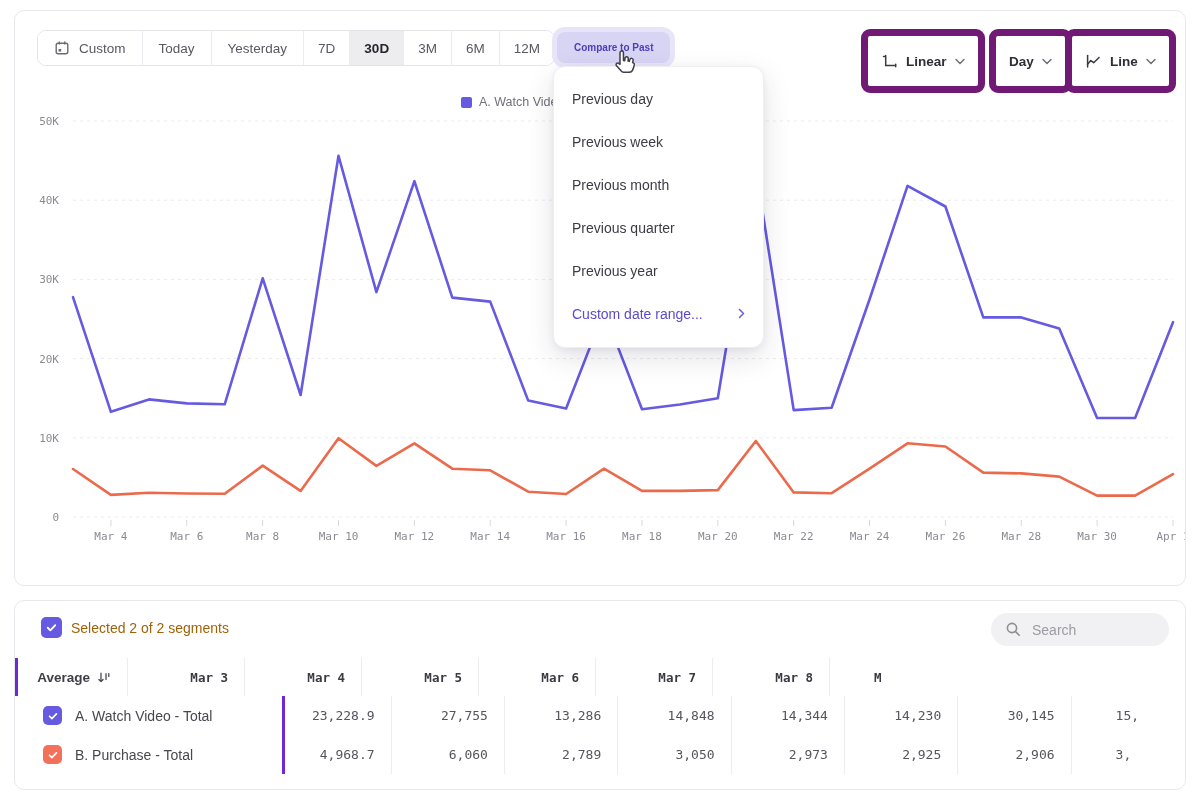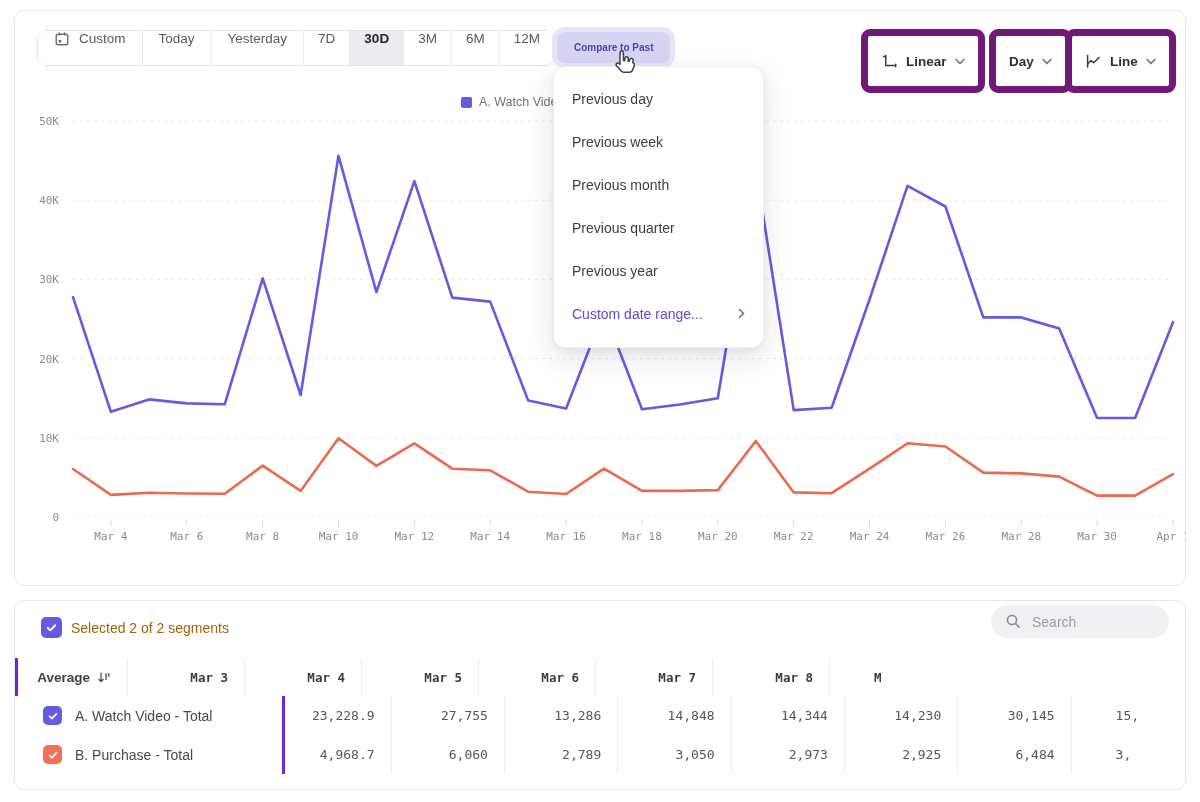--- a/index.html
+++ b/index.html
@@ -7,21 +7,21 @@
     width:1200px;height:802px;position:relative;overflow:hidden;
     background:#ffffff;font-family:"Liberation Sans",sans-serif;
   }
   .card{position:absolute;background:#fff;border:1px solid #e8e8ec;border-radius:10px;overflow:hidden}
   #chart-card{left:14px;top:10px;width:1170px;height:574px}
   #table-card{left:14px;top:600px;width:1170px;height:188px}
 
   
   .seg{position:absolute;left:22px;top:19px;height:34px;display:flex;align-items:stretch;
        border:1px solid #e5e5e9;border-radius:9px;overflow:hidden;background:#fff}
-  .seg-item{display:flex;align-items:flex-start;gap:9px;padding:0 16px;font-size:13.5px;color:#585862;
+  .seg-item{display:flex;align-items:center;gap:9px;padding:0 16px;font-size:13.5px;color:#585862;
        border-right:1px solid #ececf0;cursor:pointer;background:#fff;white-space:nowrap}
   .seg-item:last-child{border-right:none}
   .seg-item.narrow{padding:0 14px}
   .seg-item.active{background:#ededf0;color:#26262e;font-weight:bold}
   .ico{display:inline-flex;align-items:center;justify-content:center}
 
   .compare-btn{position:absolute;left:542px;top:21px;height:31px;padding:0 17px;border:none;
        background:#d8d4f4;color:#4c40ba;font-weight:bold;font-size:10px;border-radius:8px;
        box-shadow:0 0 0 5px #e9e5f9;display:flex;align-items:center;cursor:pointer;
        font-family:"Liberation Sans",sans-serif}
@@ -43,21 +43,21 @@
        border:1px solid #efeff2;border-radius:12px;z-index:50;
        box-shadow:0 10px 28px rgba(40,40,70,.13),0 2px 6px rgba(40,40,70,.06)}
   .menu-item{height:43px;display:flex;align-items:center;padding:0 18px;font-size:14px;color:#3c3c45;cursor:pointer}
   .menu-item.custom{color:#5a4ccc;justify-content:space-between}
   #cursor{position:absolute;left:610px;top:49px;z-index:60;pointer-events:none}
 
   
   .segbar-check{position:absolute;left:26px;top:16px;width:21px;height:21px;border-radius:5px;
        display:flex;align-items:center;justify-content:center;cursor:pointer}
   .segbar-label{position:absolute;left:56px;top:19px;font-size:14px;color:#a16207}
-  .search{position:absolute;right:16px;top:4px;width:178px;height:33px;background:#f1f1f3;border-radius:17px;
+  .search{position:absolute;right:16px;top:12px;width:178px;height:33px;background:#f1f1f3;border-radius:17px;
        display:flex;align-items:center;gap:10px;padding:0 14px;box-sizing:border-box;cursor:text}
   .search-placeholder{color:#9b9ba3;font-size:14px}
 
   .table{position:absolute;left:0;top:57px;right:0}
   .trow{display:flex;height:39px;align-items:center}
   .trow.thead{height:38px}
   .c-event{width:276px;display:flex;align-items:center;gap:13px;padding-left:28px;box-sizing:border-box;height:100%}
   .c-avg{width:112px;border-left:3px solid #6d28d9}
   .c-date{width:117px;border-left:1px solid #ededf0}
   .c-num{display:flex;align-items:center;justify-content:flex-end;padding-right:16px;box-sizing:border-box;height:100%;
@@ -275,21 +275,21 @@
           </span>
         </span>
         <span class="row-label">B. Purchase - Total</span>
       </div>
       <div class="c-avg c-num">4,968.7</div>
       <div class="c-date c-num">6,060</div>
       <div class="c-date c-num">2,789</div>
       <div class="c-date c-num">3,050</div>
       <div class="c-date c-num">2,973</div>
       <div class="c-date c-num">2,925</div>
-      <div class="c-date c-num">6,484</div>
+      <div class="c-date c-num">2,906</div>
       <div class="c-date c-num last">3,</div>
     </div>
   </div>
 </section>
 
 <div id="compare-menu">
   <div class="menu-item">Previous day</div>
   <div class="menu-item">Previous week</div>
   <div class="menu-item">Previous month</div>
   <div class="menu-item">Previous quarter</div>

